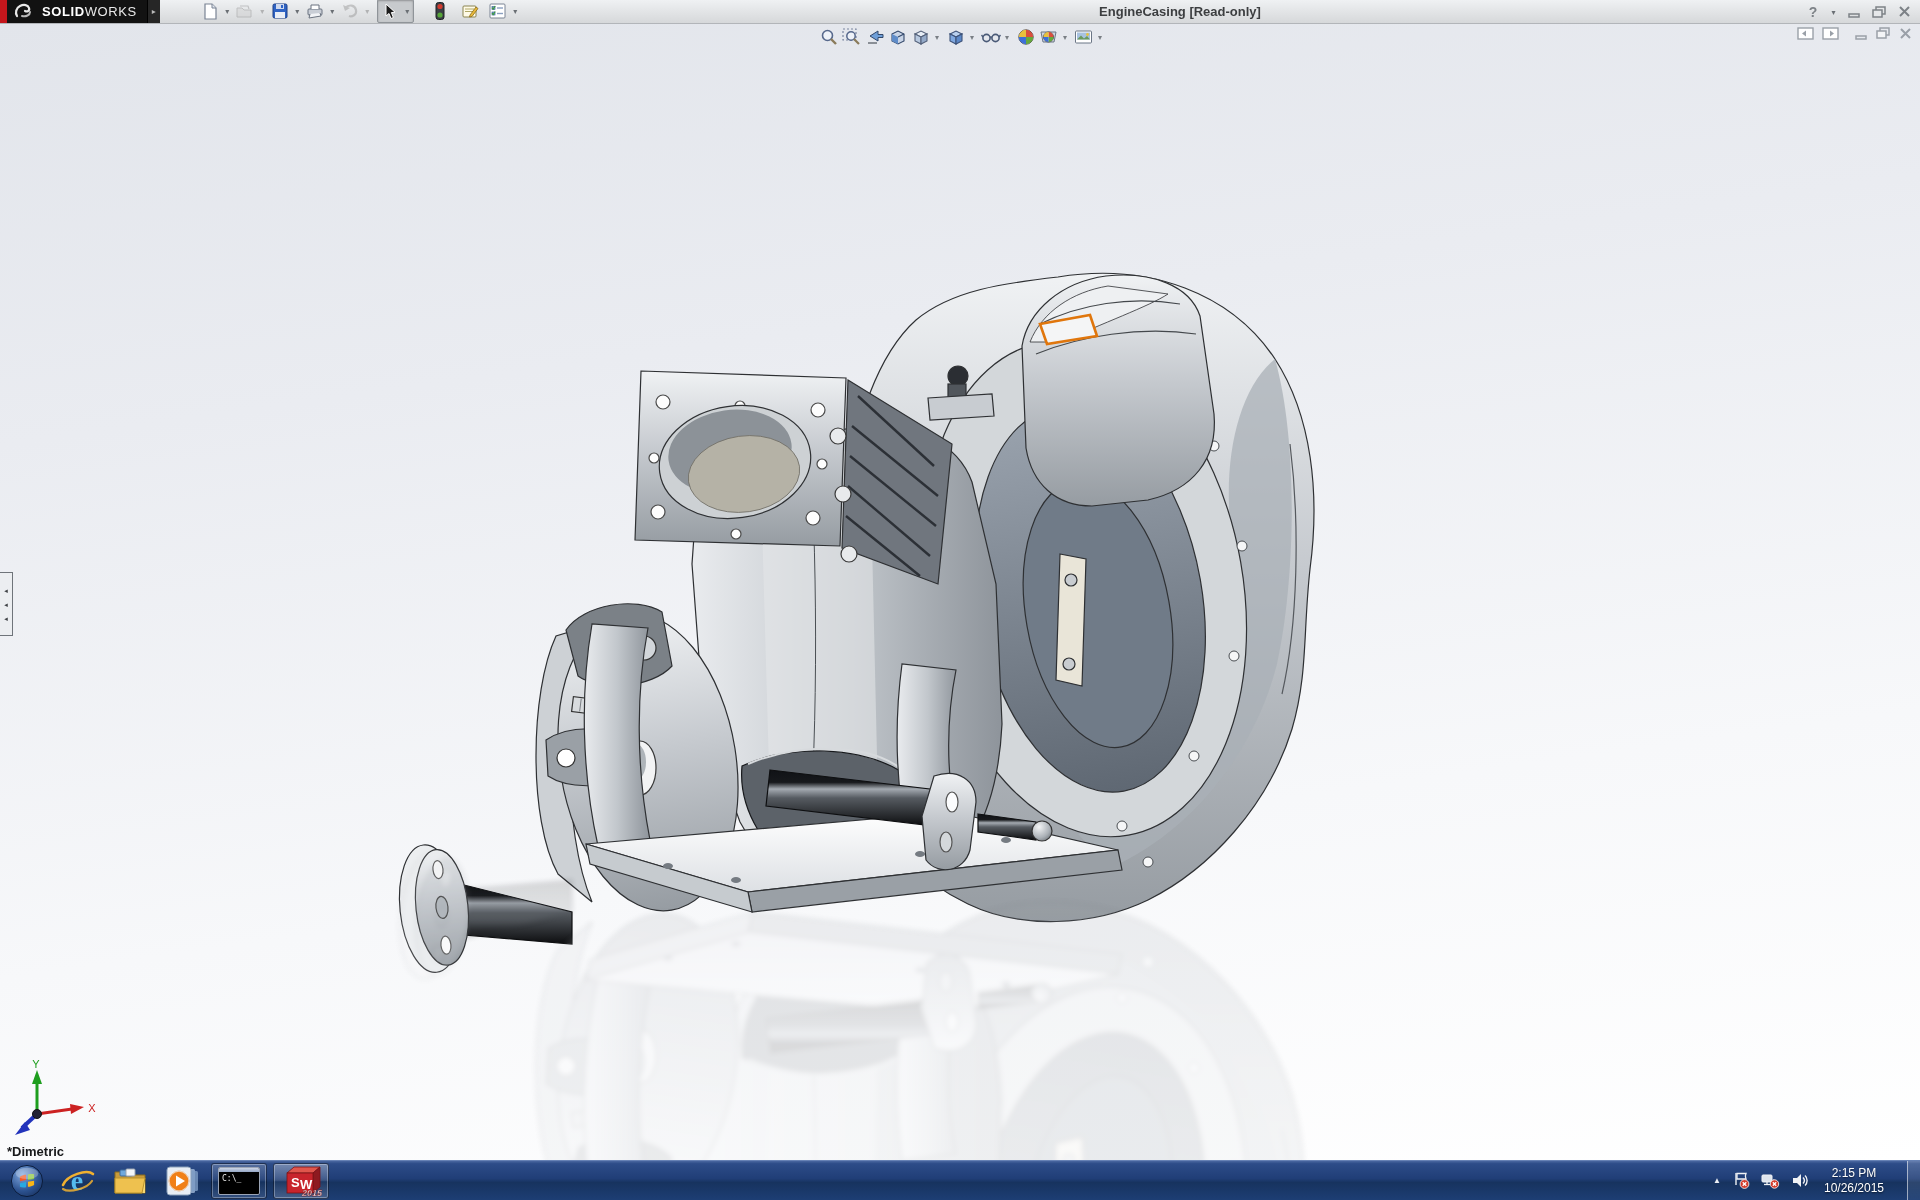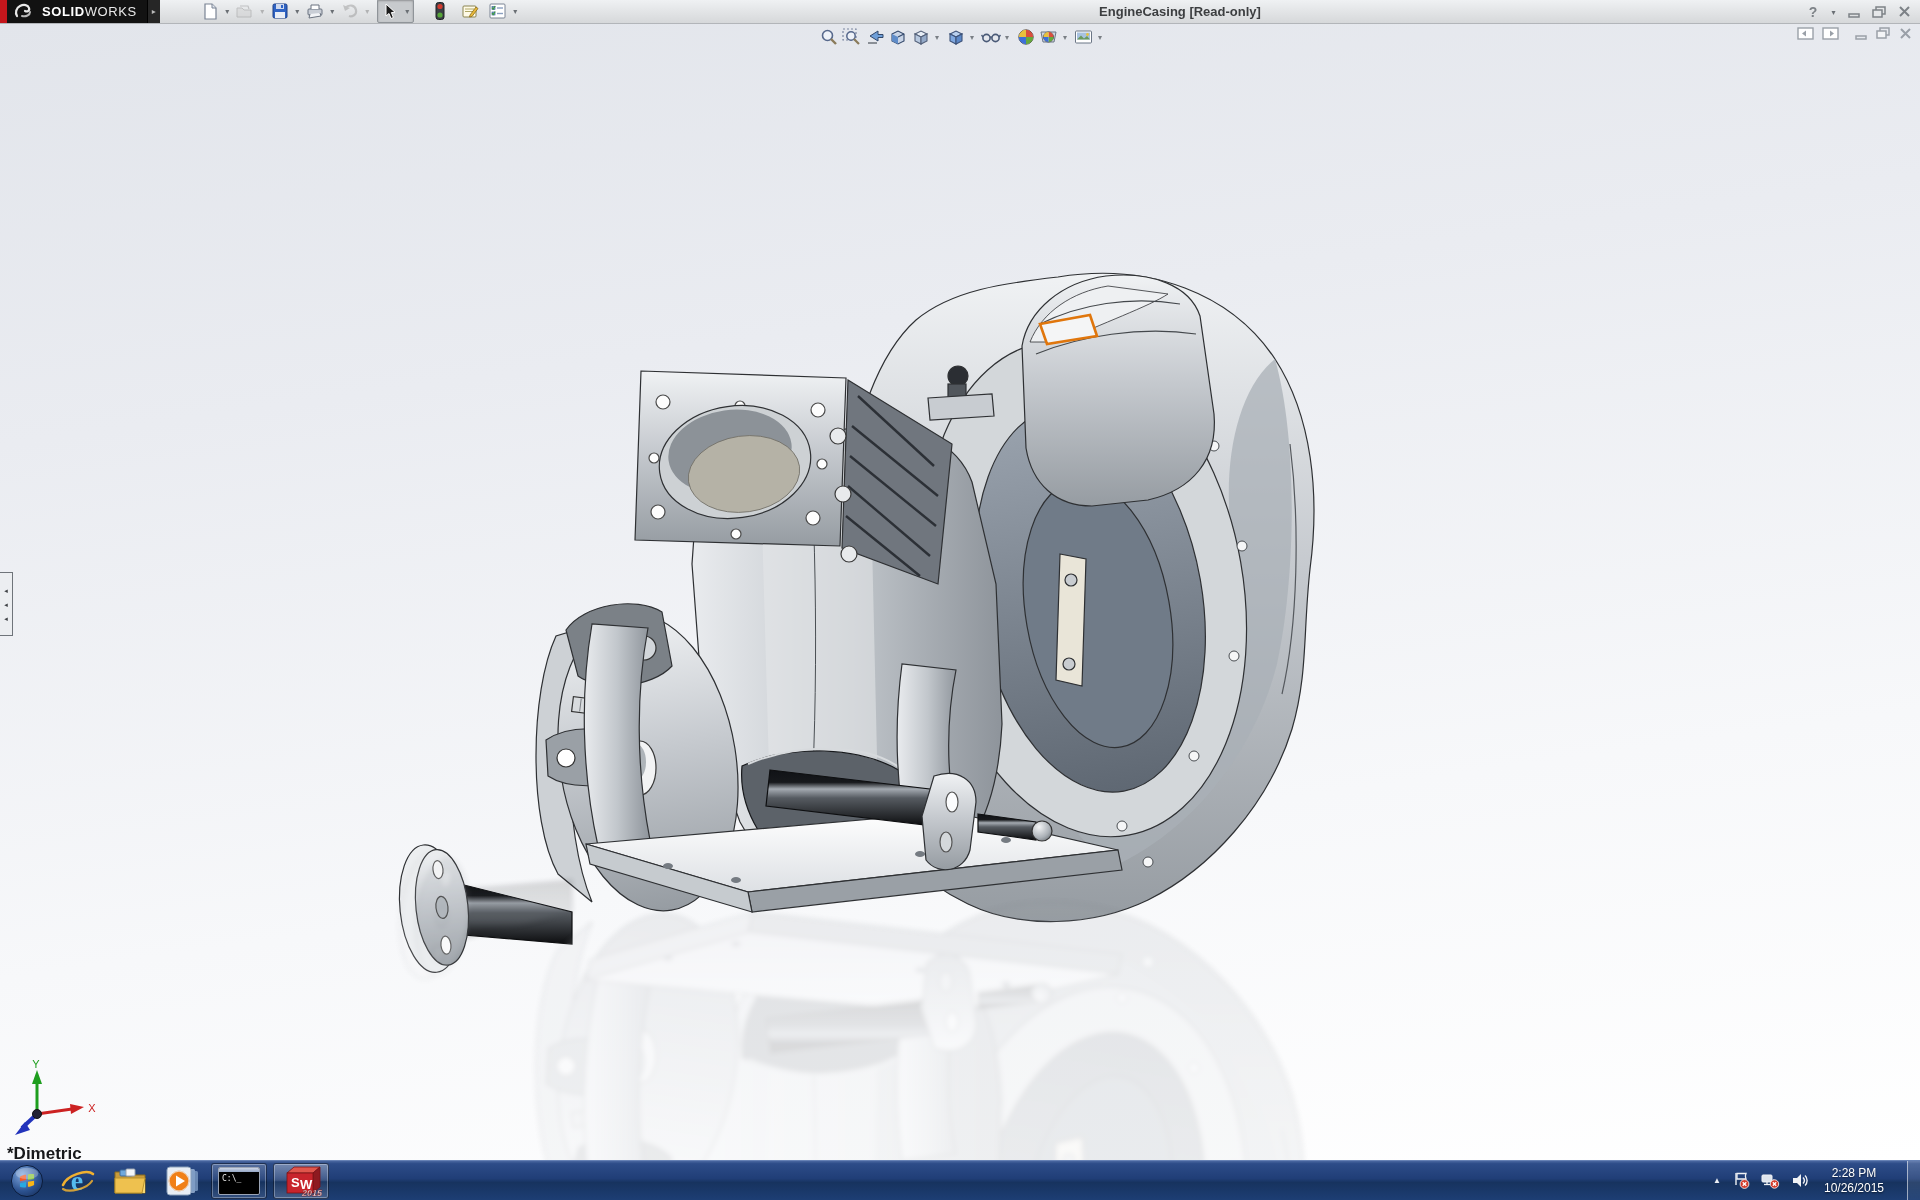--- a/index.html
+++ b/index.html
@@ -35,21 +35,21 @@
     display:flex;align-items:center;height:24px;}
   .hbtn{width:23px;height:22px;display:flex;align-items:center;justify-content:center;border-radius:2px;}
   .hcaret{width:10px;height:22px;font-size:8px;color:#7a7f85;display:flex;align-items:center;justify-content:center;margin-right:2px;}
   .doc-controls{position:absolute;top:3px;right:8px;display:flex;align-items:center;gap:8px;}
   .dbtn{display:flex;align-items:center;justify-content:center;}
   .model-svg{position:absolute;top:0;left:0;width:1920px;height:1136px;}
   .fm-handle{position:absolute;left:0;top:548px;width:13px;height:64px;background:#eceef1;
     border:1px solid #6f747a;border-left:none;display:flex;flex-direction:column;
     justify-content:center;align-items:center;gap:7px;font-size:7px;color:#3c3f43;line-height:7px;}
   .triad{position:absolute;left:6px;top:1032px;}
-  .orient-label{position:absolute;left:7px;top:1120px;font-size:17px;font-weight:bold;color:#17181a;}
+  .orient-label{position:absolute;left:7px;top:1120px;font-size:13px;font-weight:bold;color:#17181a;}
 
   
   .taskbar{position:absolute;bottom:0;left:0;width:1920px;height:40px;z-index:50;
     background:linear-gradient(#4a67a0 0%,#2d4c88 7%,#203e77 45%,#17335f 55%,#1d3e74 100%);
     border-top:1px solid #6782b5;display:flex;align-items:center;}
   .tk-left{display:flex;align-items:center;height:100%;padding-left:5px;gap:6px;}
   .tk-app{width:46px;height:38px;display:flex;align-items:center;justify-content:center;}
   .tk-tile{width:56px;height:36px;display:flex;align-items:center;justify-content:center;
     border:1px solid rgba(5,15,35,.6);border-radius:3px;
     background:linear-gradient(rgba(255,255,255,.20),rgba(255,255,255,.06) 48%,rgba(255,255,255,0) 52%,rgba(255,255,255,.10));
@@ -574,18 +574,18 @@
       <path d="M12,8 C14,8 15,9.5 15,11" fill="none" stroke="#f0f2f5" stroke-width="1.2"></path>
       <circle cx="13.5" cy="12" r="4.2" fill="#d43a2a" stroke="#fff" stroke-width="0.8"></circle>
       <path d="M11.8,10.3 L15.2,13.7 M15.2,10.3 L11.8,13.7" stroke="#fff" stroke-width="1.3"></path>
     </svg>
     <svg width="19" height="17" viewBox="0 0 19 17">
       <path d="M2,6 L6,6 L10,2 L10,15 L6,11 L2,11 Z" fill="#f0f2f5"></path>
       <path d="M12,5.5 C13.6,7.2 13.6,9.8 12,11.5" fill="none" stroke="#f0f2f5" stroke-width="1.4"></path>
       <path d="M14,3.5 C16.8,6 16.8,11 14,13.5" fill="none" stroke="#f0f2f5" stroke-width="1.4"></path>
     </svg>
     <div class="clock">
-      <div>2:28 PM</div>
+      <div>2:15 PM</div>
       <div>10/26/2015</div>
     </div>
     <div class="show-desktop"></div>
   </div>
 </div>
 
 </body></html>

